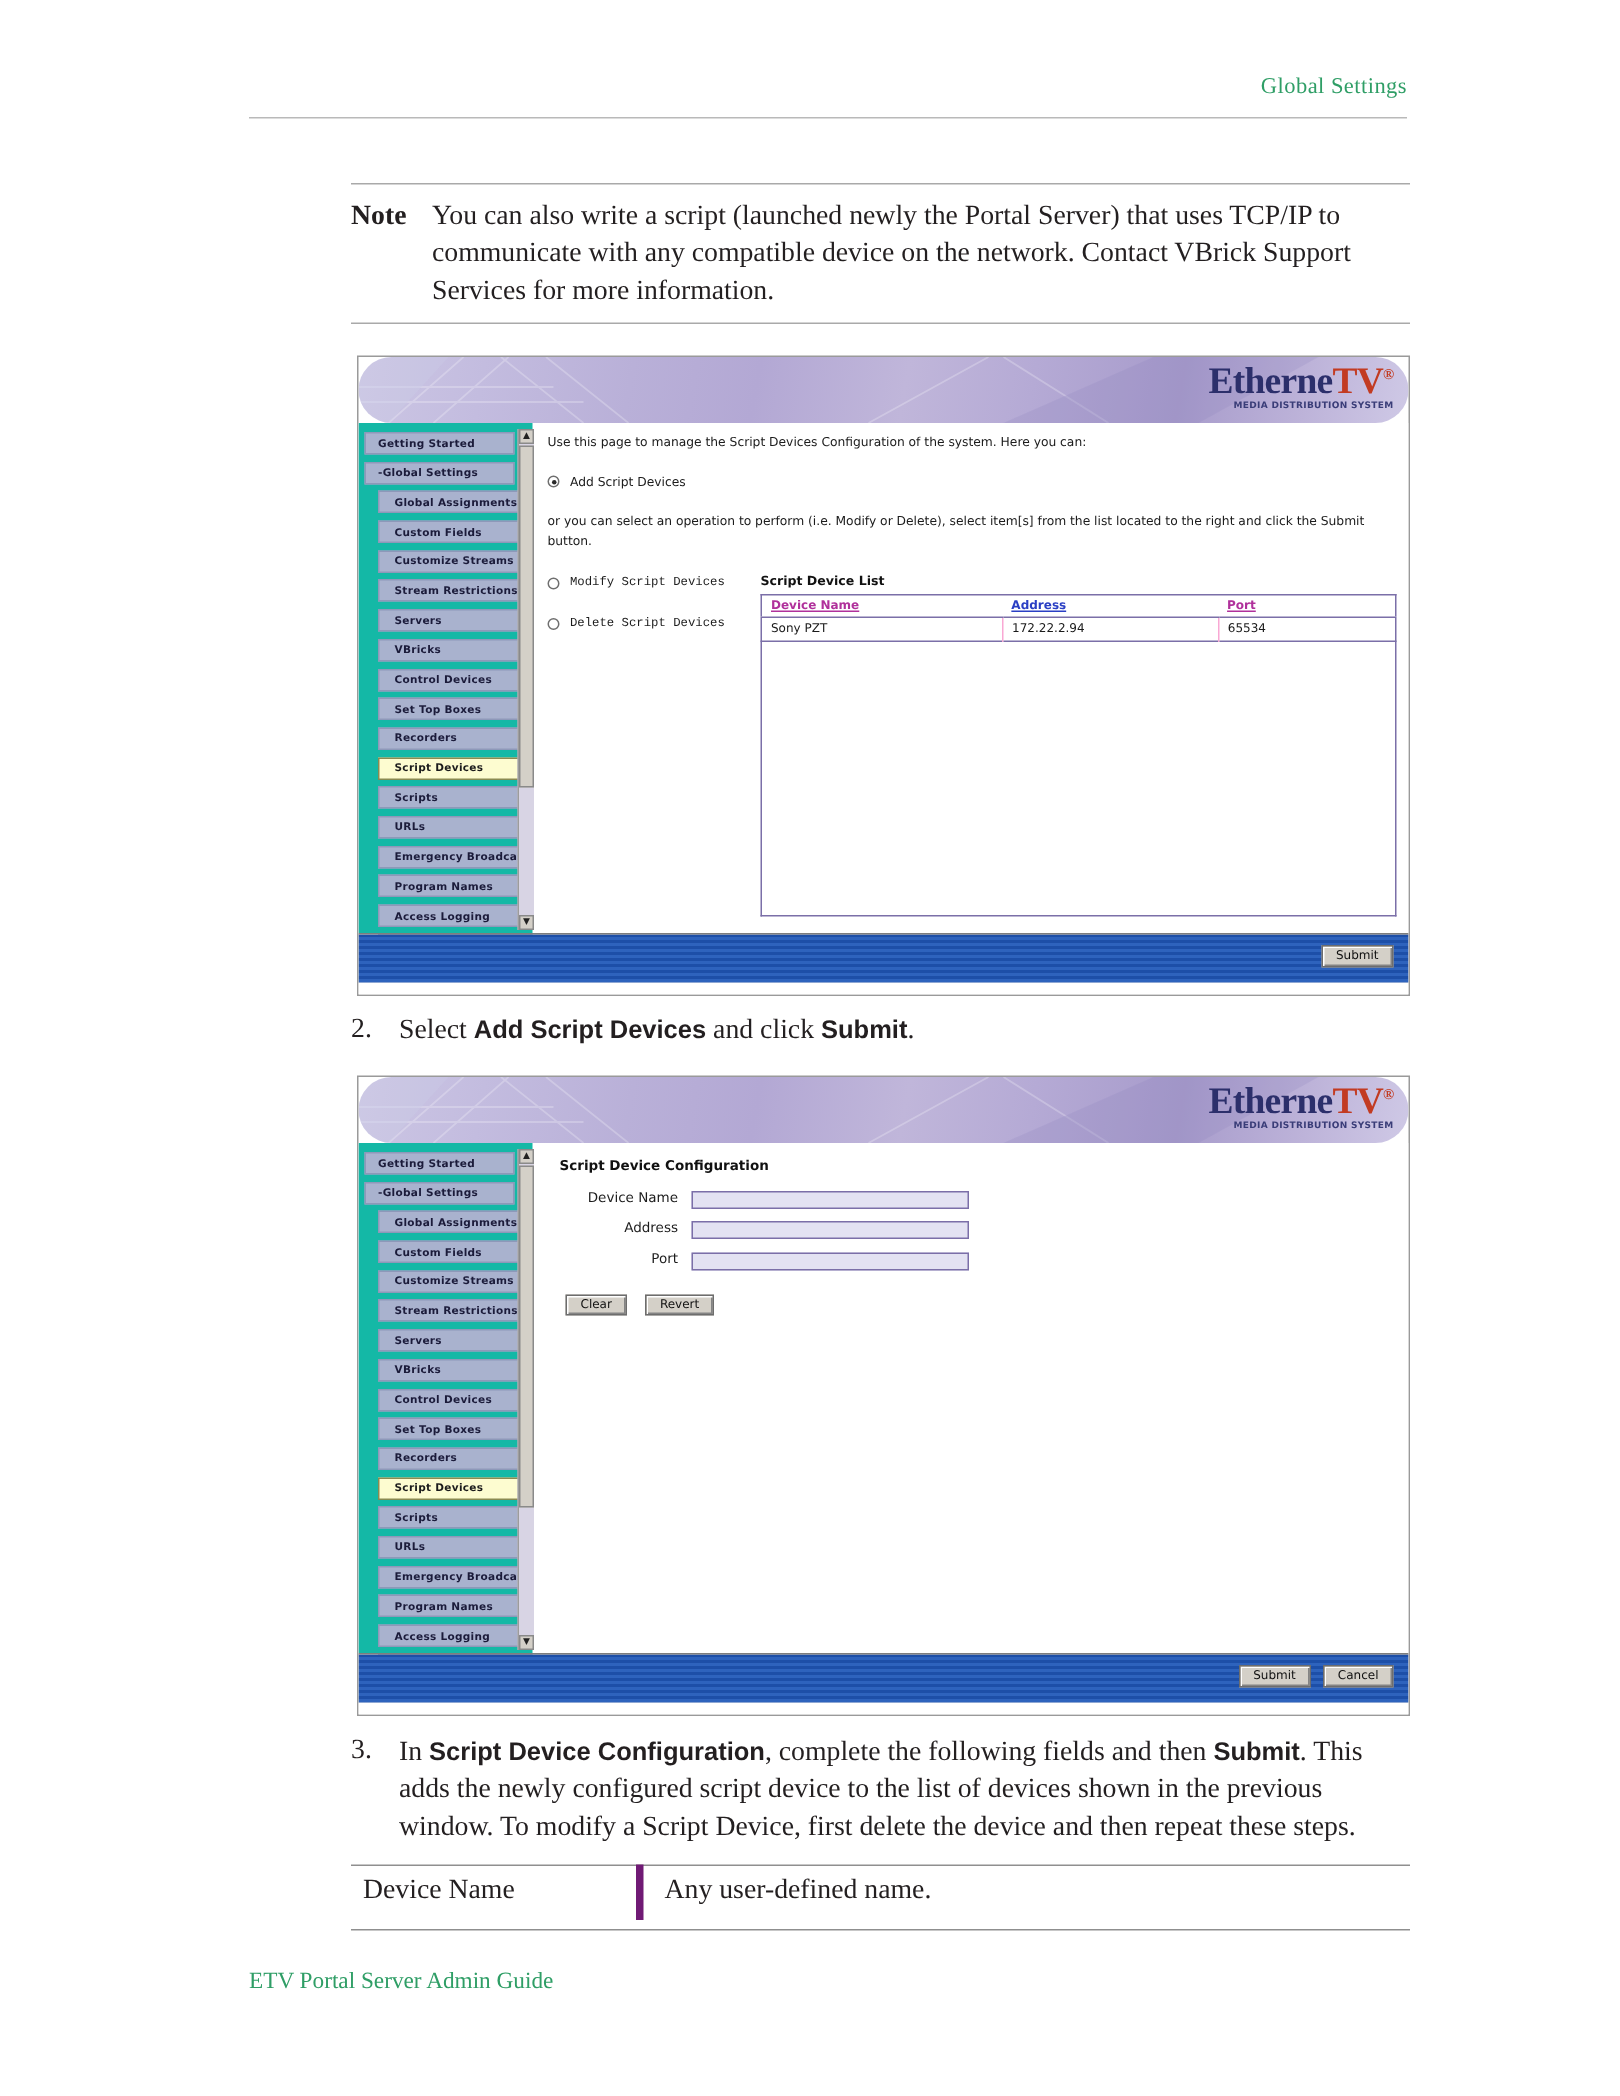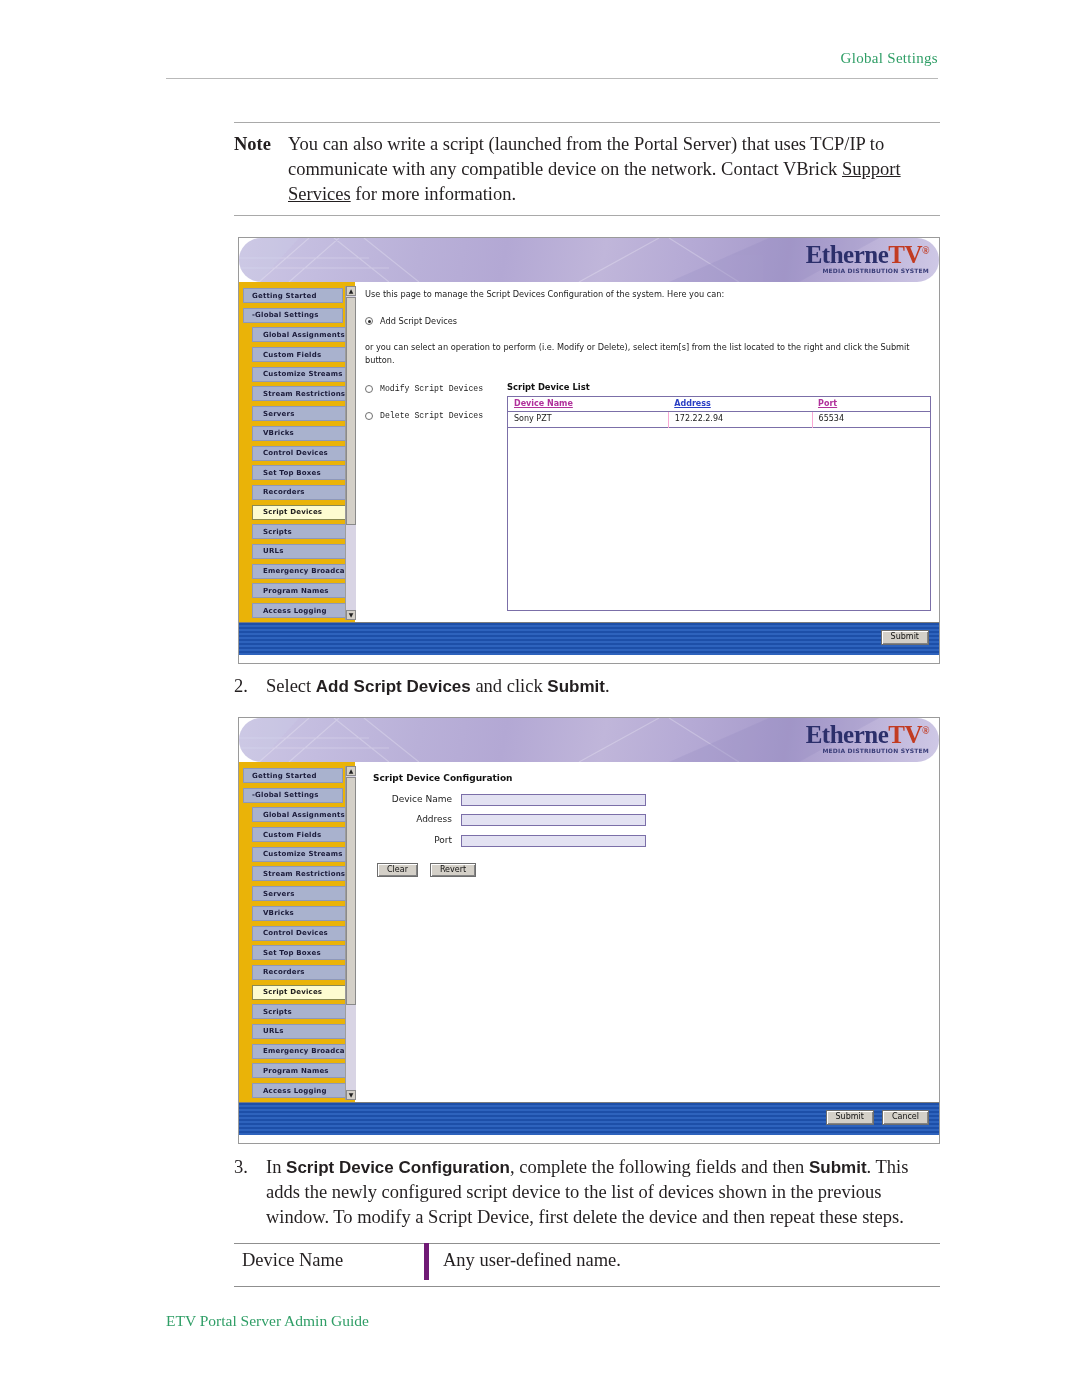--- a/index.html
+++ b/index.html
@@ -52,21 +52,21 @@
     font-size: 18.5px;
     width: 54px;
     flex: 0 0 54px;
     line-height: 25px;
   }
   .note-text {
     font-size: 18.5px;
     line-height: 25px;
     flex: 1;
   }
-  .u { text-decoration: underline; }
+  .u { }
 
   
   .shot {
     position: absolute;
     border: 1px solid #9a9a9a;
     background: #ffffff;
     overflow: hidden;
     font-family: "DejaVu Sans", sans-serif;
   }
   .shot-banner {
@@ -113,21 +113,21 @@
     display: flex;
     background: #ffffff;
   }
 
   
   .nav {
     position: relative;
     width: 112px;
     flex: 0 0 112px;
     padding: 6px 0 0 4px;
-    background: #eab308;
+    background: #14b8a6;
   }
   .nav-item {
     height: 15px;
     margin: 0 0 4.7px 0;
     background: #a9b2ce;
     border: 1px solid #8e98b9;
     color: #1b1b3a;
     font-size: 7px;
     font-weight: bold;
     letter-spacing: .2px;
@@ -372,21 +372,21 @@
 <div class="page">
 
   <div class="running-head">Global Settings</div>
   <div class="head-rule"></div>
 
   <div class="note-block">
     <div class="note-rule"></div>
     <div class="note-body">
       <div class="note-label">Note</div>
       <div class="note-text">
-        <span>You can also write a script (launched from the Portal Server) that uses TCP/IP to</span>
+        <span>You can also write a script (launched newly the Portal Server) that uses TCP/IP to</span>
         <span>communicate with any compatible device on the network. Contact VBrick </span><span class="u">Support</span>
         <span class="u">Services</span><span> for more information.</span>
       </div>
     </div>
     <div class="note-rule"></div>
   </div>
 
   <div class="shot" style="left:222px; top:237px; width:700px;">
 
     <div class="shot-banner">

